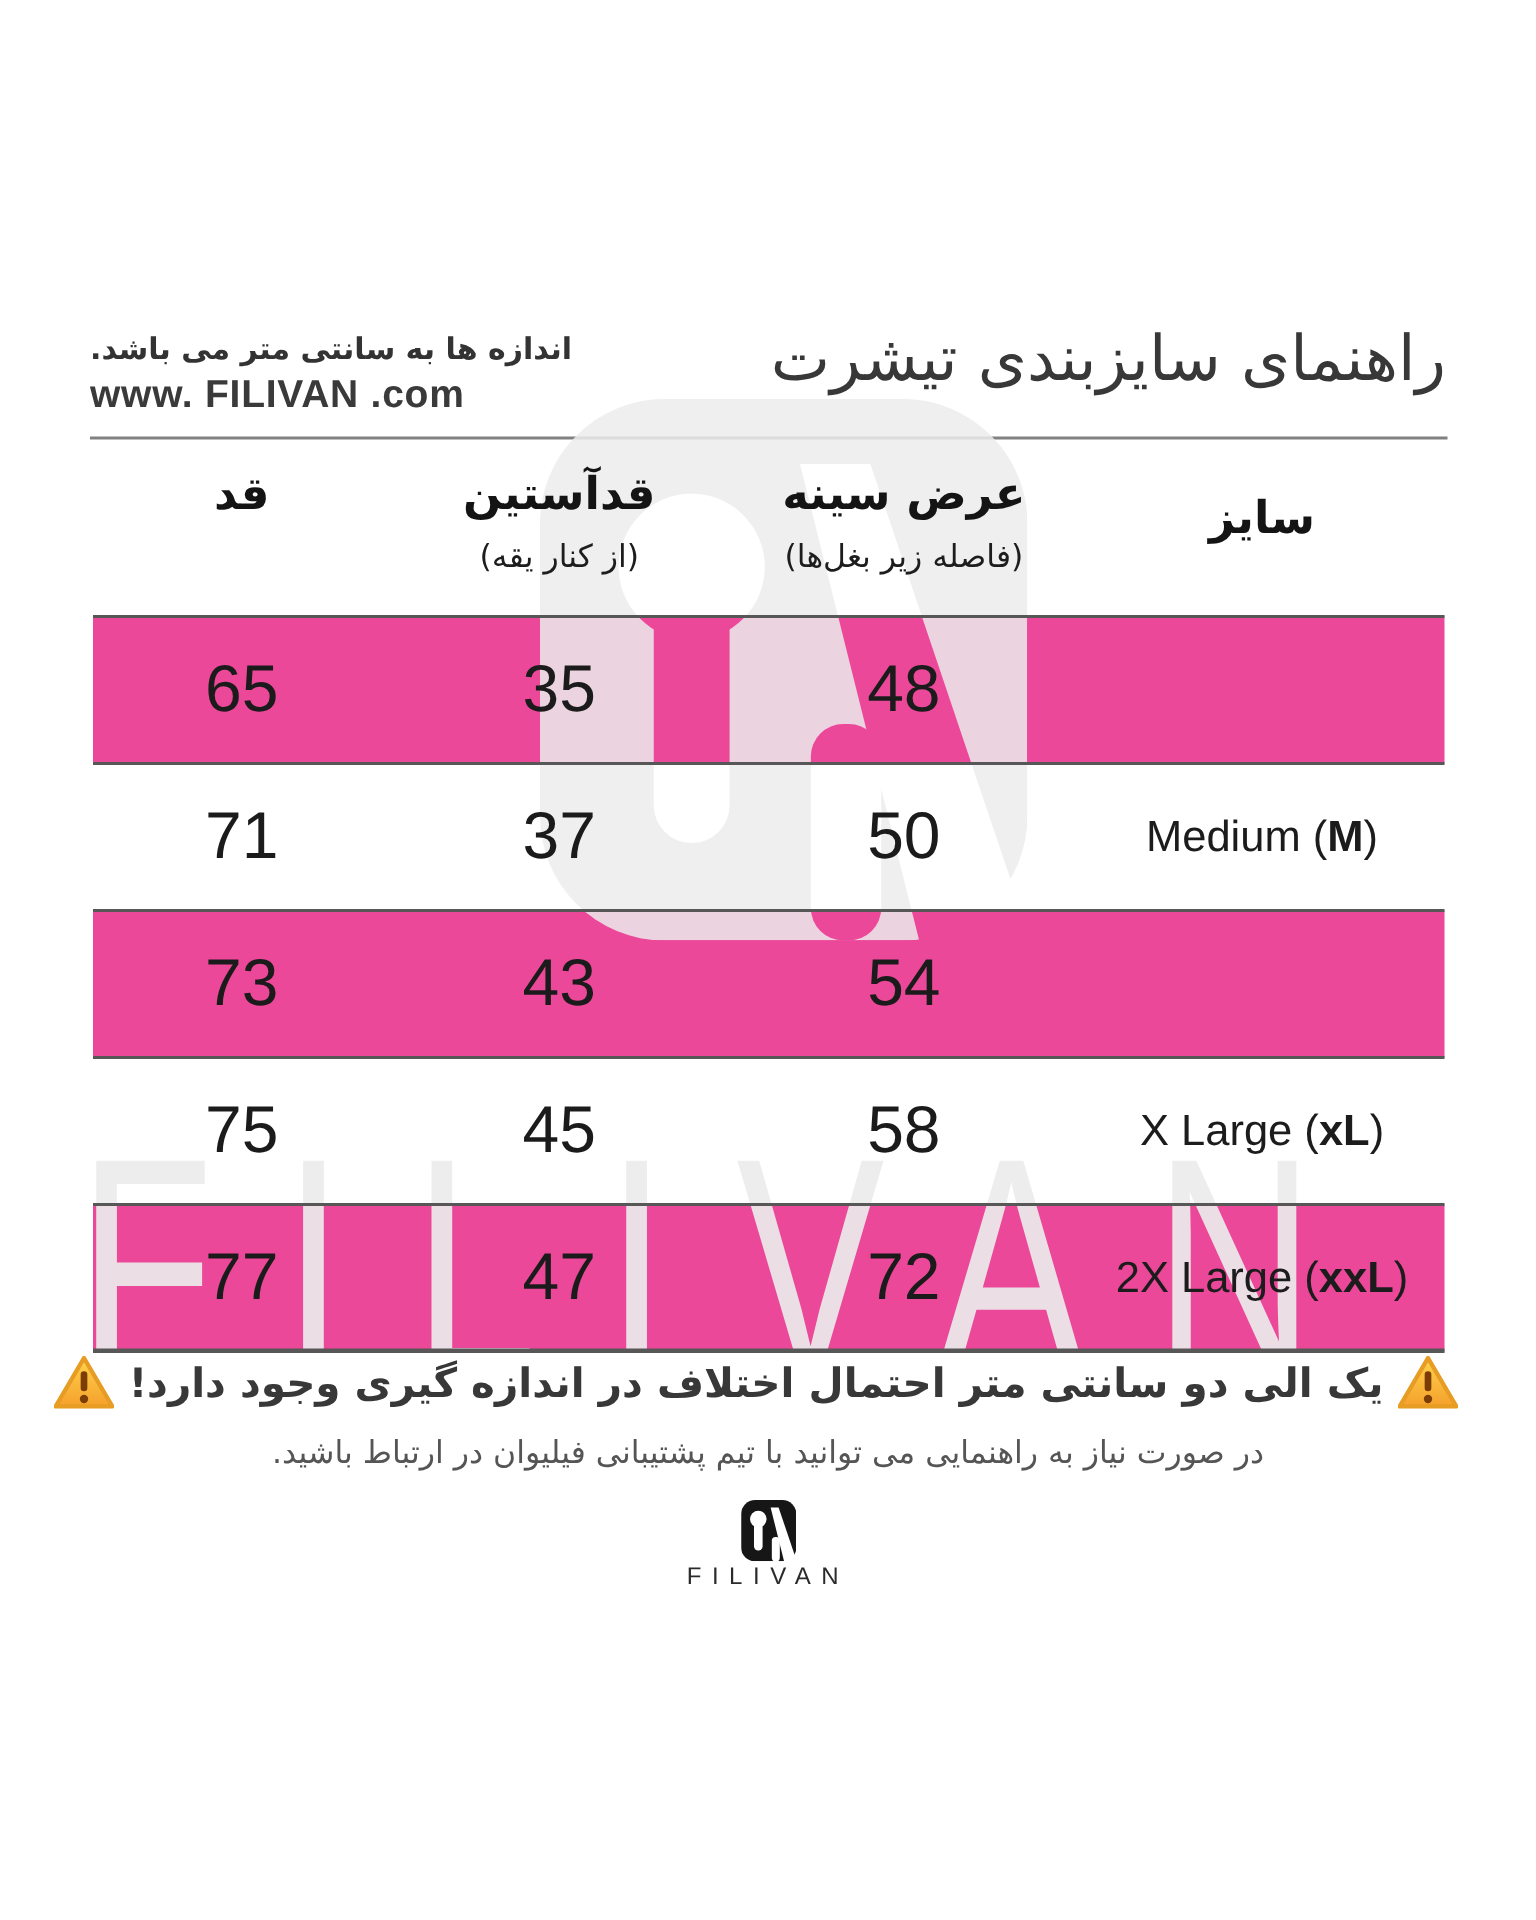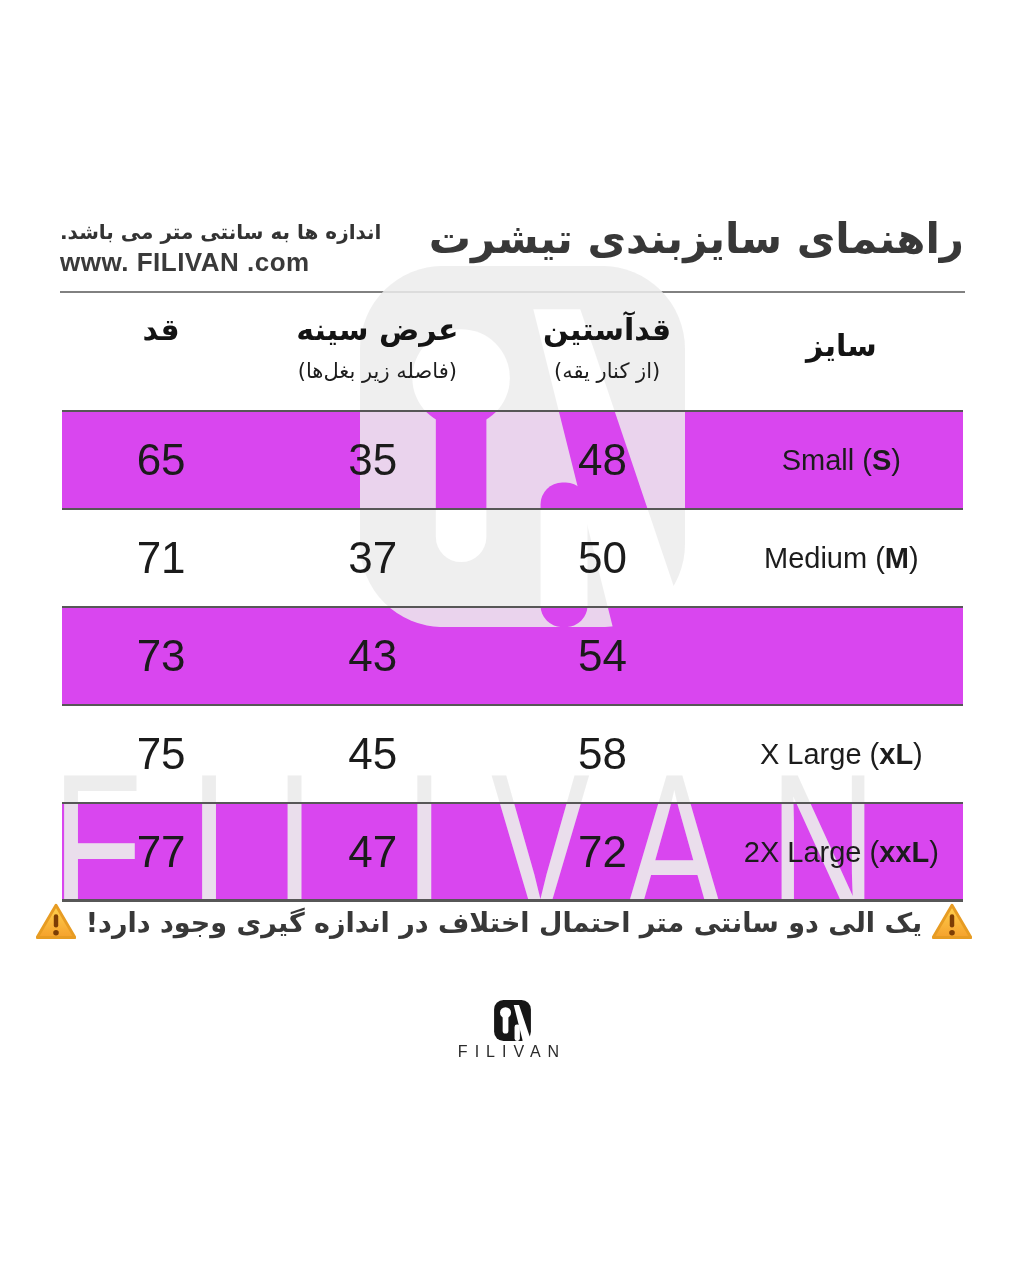--- a/index.html
+++ b/index.html
@@ -8,37 +8,37 @@
     overflow:hidden; font-family:"DejaVu Sans", sans-serif;
   }
 
   
   .note-block { position:absolute; left:60px; top:220px; width:340px; }
   .note-units { font-size:20px; font-weight:700; color:#333; direction:rtl; text-align:left; white-space:nowrap; }
   .website   { font-family:"Liberation Sans", sans-serif; font-size:26px; font-weight:700;
                color:#3a3a3a; letter-spacing:0.5px; margin-top:3px; white-space:nowrap; }
 
   
-  .title { position:absolute; top:214px; right:60px; font-size:42px; font-weight:700;
+  .title { position:absolute; top:214px; right:60px; font-size:42px; font-weight:400;
            color:#383838; direction:rtl; white-space:nowrap; }
 
   .rule { position:absolute; left:60px; top:291px; width:905px; height:2px; background:#818181; }
 
   
   .table { position:absolute; left:62px; top:300px; width:901px; }
   .thead { display:flex; height:111px; position:relative; z-index:5; }
   .col-length { width:22%; } .col-sleeve { width:25%; } .col-chest { width:26%; } .col-size { width:27%; }
   .hcol { text-align:center; }
   .hmain { font-size:30px; font-weight:700; color:#141414; margin-top:12px; direction:rtl; }
   .hsub  { font-size:21px; font-weight:400; color:#1d1d1d; margin-top:12px; direction:rtl; }
   .col-size .hmain { margin-top:28px; }
 
   .tbody { position:relative; }
   .trow { display:flex; height:98px; align-items:center; position:relative; }
-  .trow.shaded { background:#d946ef; }
+  .trow.shaded { background:#ec4899; }
   .trow::before { content:""; position:absolute; left:0; right:0; top:-1px; height:2px; background:#575757; z-index:6; }
   .tbody::after { content:""; position:absolute; left:0; right:0; bottom:-1px; height:3px; background:#575757; z-index:6; }
 
   .cell { position:relative; z-index:5; text-align:center; }
   .cell.num { font-family:"Liberation Sans", sans-serif; font-size:44px; color:#1b1b1b; }
   .cell.size-label { font-family:"Liberation Sans", sans-serif; font-size:29px; color:#1c1c1c; white-space:nowrap; }
   .size-code { font-weight:700; }
 
   
   .wm-logo { position:absolute; left:360px; top:264px; z-index:2; pointer-events:none; }
@@ -98,41 +98,37 @@
   </div>
 
   <div class="title">راهنمای سایزبندی تیشرت</div>
   <div class="rule"></div>
 
   <div class="table">
     <div class="thead">
       <div class="hcol col-length">
         <div class="hmain">قد</div>
       </div>
+      <div class="hcol col-sleeve">
+        <div class="hmain">قدآستین</div>
+        <div class="hsub">(از کنار یقه)</div>
+      </div>
       <div class="hcol col-chest">
         <div class="hmain">عرض سینه</div>
         <div class="hsub">(فاصله زیر بغل‌ها)</div>
-      </div>
-      <div class="hcol col-sleeve">
-        <div class="hmain">قدآستین</div>
-        <div class="hsub">(از کنار یقه)</div>
       </div>
       <div class="hcol col-size">
         <div class="hmain">سایز</div>
       </div>
     </div>
     <div class="tbody">
         <div class="trow shaded">
       <div class="cell num col-length">65</div>
       <div class="cell num col-sleeve">35</div>
       <div class="cell num col-chest">48</div>
-      <div class="cell size-label col-size">
-        <span>Small </span>
-        <span>(<span class="size-code">S</span>)</span>
-      </div>
     </div>
         <div class="trow">
       <div class="cell num col-length">71</div>
       <div class="cell num col-sleeve">37</div>
       <div class="cell num col-chest">50</div>
       <div class="cell size-label col-size">
         <span>Medium </span>
         <span>(<span class="size-code">M</span>)</span>
       </div>
     </div>
@@ -172,20 +168,21 @@
     </span>
     <span class="warning-text">یک الی دو سانتی متر احتمال اختلاف در اندازه گیری وجود دارد!</span>
     <span class="warn-icon">
       <svg viewBox="0 0 36 34" width="40" height="38">
         <path d="M18 2 L35 31 H1 Z" fill="url(#warn-grad)" stroke="#e79c23" stroke-width="2.6" stroke-linejoin="round"></path>
         <rect x="16" y="10" width="4" height="12" rx="2" fill="#7c3d05"></rect>
         <circle cx="18" cy="26.6" r="2.5" fill="#7c3d05"></circle>
       </svg>
     </span>
   </div>
+  <div class="help">در صورت نیاز به راهنمایی می توانید با تیم پشتیبانی فیلیوان در ارتباط باشید.</div>
 
   <div class="footer-logo">
     <svg viewBox="0 0 90 100" width="37" height="41">
       <rect width="90" height="100" fill="#161616" mask="url(#logo-mask)"></rect>
     </svg>
   </div>
   <div class="brand">FILIVAN</div>
 
 </div>
 

